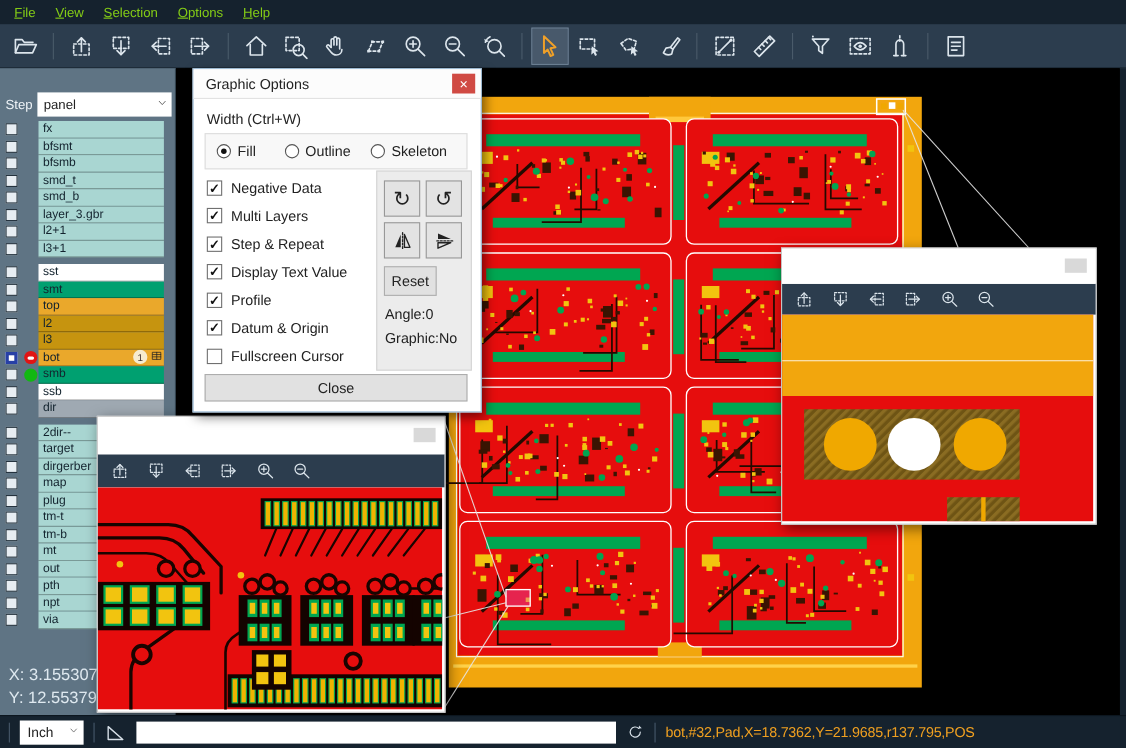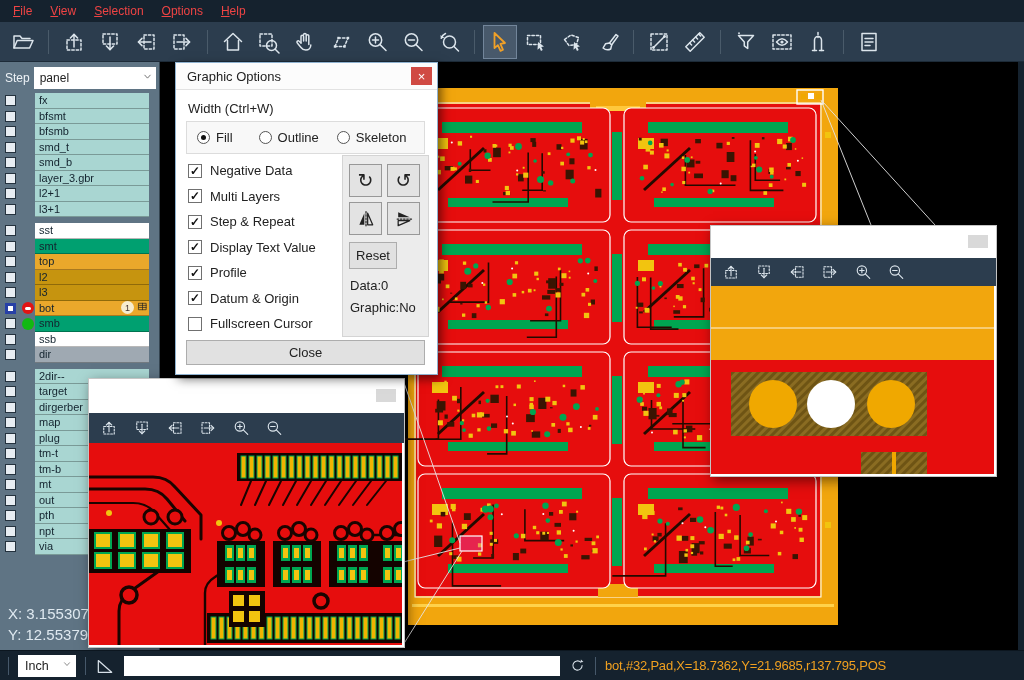--- a/index.html
+++ b/index.html
@@ -1,31 +1,31 @@
 <!DOCTYPE html>
 <html><head>
 <meta charset="utf-8">
 <style>
   html,body{margin:0;padding:0;background:#0b141d;}
   #app{position:relative;width:1024px;height:680px;background:#15222e;
        font-family:"Liberation Sans",sans-serif;overflow:hidden;user-select:none;}
   
   .menu-bar{position:absolute;top:0;left:0;right:0;height:22px;display:flex;align-items:center;padding-left:4px;}
-  .menu-item{color:#ef4444;font-size:12px;padding:2px 9px;display:inline-block;}
+  .menu-item{color:#84cc16;font-size:12px;padding:2px 9px;display:inline-block;}
   .menu-item::first-letter{text-decoration:underline;}
   
   .toolbar{position:absolute;top:22px;left:0;right:0;height:40px;background:#2c3d4e;
            display:flex;align-items:center;padding-left:5px;border-bottom:1px solid #1d2b38;box-sizing:border-box;}
   .tool{width:32px;height:32px;display:flex;align-items:center;justify-content:center;color:#dce5ec;margin:0 2px;}
   .tool.active{background:#48596b;outline:1px solid #72859a;color:#f0a028;}
   .tsep{width:1px;height:24px;background:#4a5b6a;margin:0 7px;}
   .ic{fill:none;stroke:currentColor;stroke-width:1.5;stroke-linecap:round;stroke-linejoin:round;}
   
   .sidebar{position:absolute;top:62px;left:0;width:160px;height:588px;background:#5f7484;border-right:1px solid #33434f;box-sizing:border-box;}
-  .step-row{height:31px;display:flex;align-items:center;padding:0 3px 0 5px;gap:4px;}
+  .step-row{height:31px;display:flex;align-items:center;padding:17px 3px 0 5px;gap:4px;}
   .step-label{color:#eef3f7;font-size:12px;}
   .step-select{flex:1;height:22px;background:#fff;display:flex;align-items:center;font-size:12px;padding-left:6px;color:#222;justify-content:space-between;}
   .step-select .chev{color:#555;margin-right:2px;}
   .lrow{display:flex;height:15.5px;align-items:stretch;padding-right:10px;}
   .lrow.gap{margin-top:6px;}
   .cbc{width:20px;display:flex;align-items:center;justify-content:center;}
   .cb{width:11px;height:11px;background:#e7edf2;border:1px solid #24323e;box-sizing:border-box;}
   .cb.sel{background:#fff;border:3.5px solid #2740a6;}
   .dotc{width:15px;display:flex;align-items:center;justify-content:center;}
   .dot{width:12px;height:12px;border-radius:50%;position:relative;}
@@ -1450,21 +1450,21 @@
             <g transform="rotate(90 12 12)">
               <path d="M10 5v14H4z" fill="currentColor" stroke="none"></path>
               <path d="M14 5v14h6z"></path>
               <path d="M12 3v18" stroke-dasharray="2 1.8"></path>
             </g>
           </svg>
         </div>
       <div class="reset-btn">
         <span>Reset</span>
       </div>
-      <div class="dlg-angle">Data:0</div>
+      <div class="dlg-angle">Angle:0</div>
       <div class="dlg-mirror">Graphic:No</div>
     </div>
     <div class="close-btn">
       <span>Close</span>
     </div>
   </div>
 
   <div class="statusbar">
     <div class="vsep"></div>
     <div class="unit-box">

